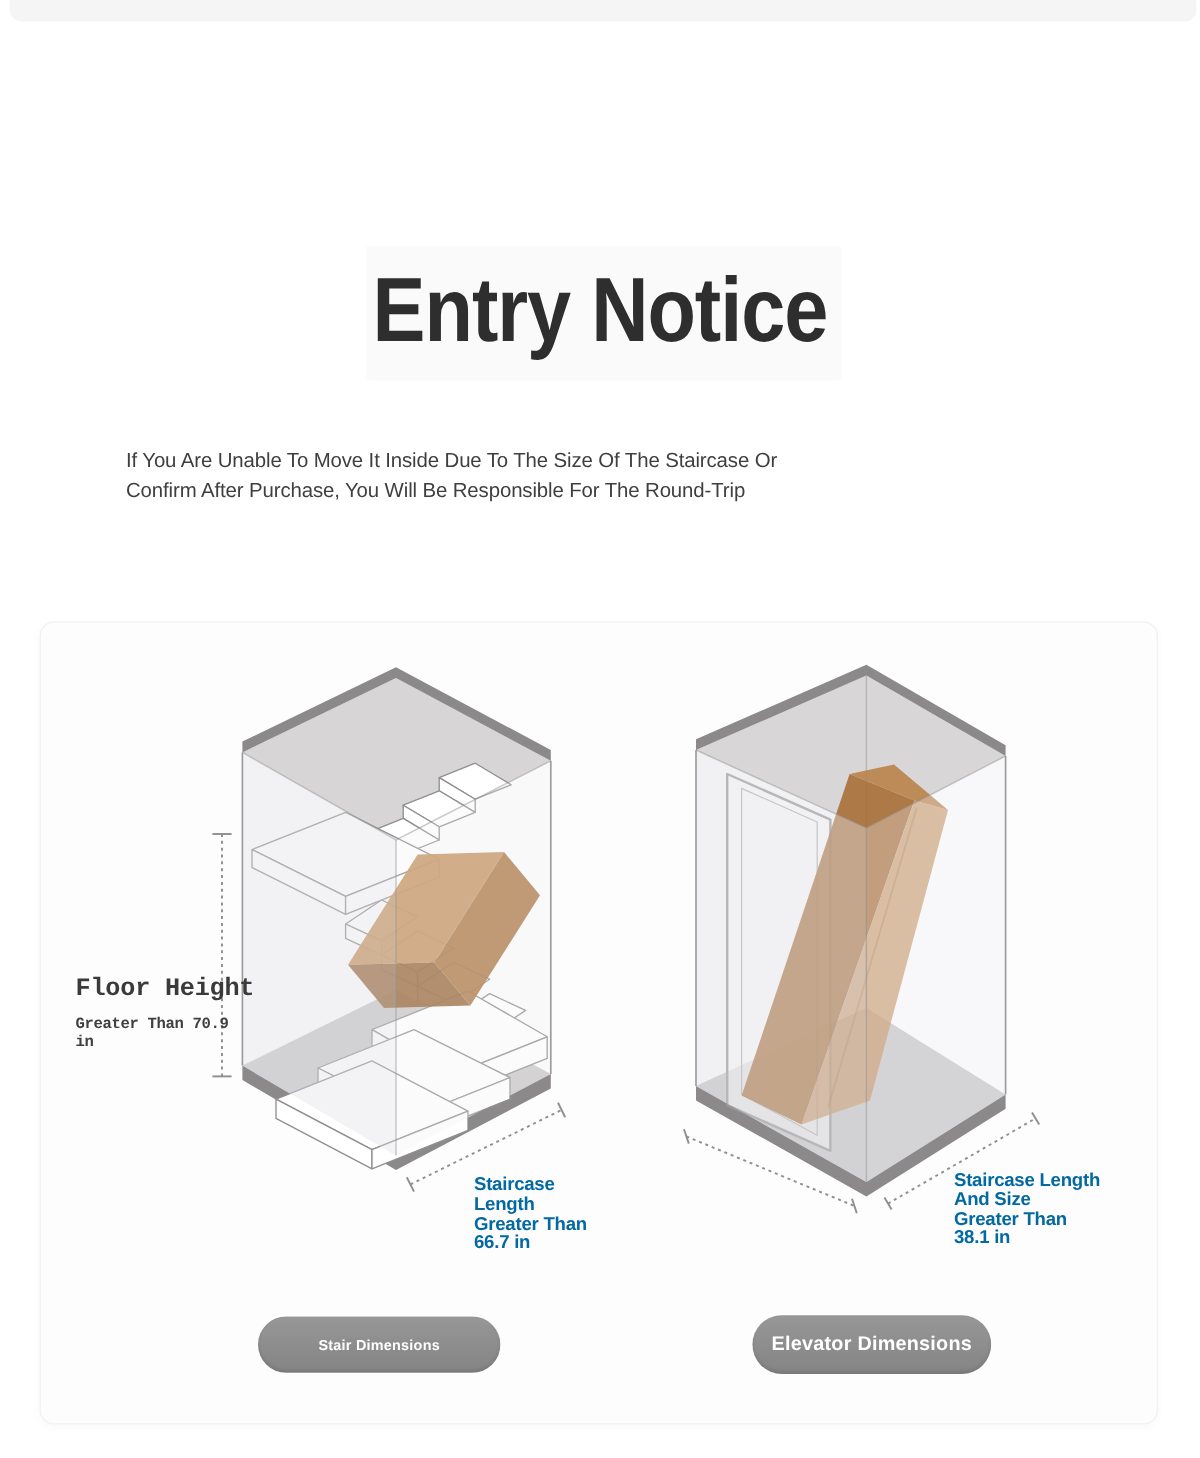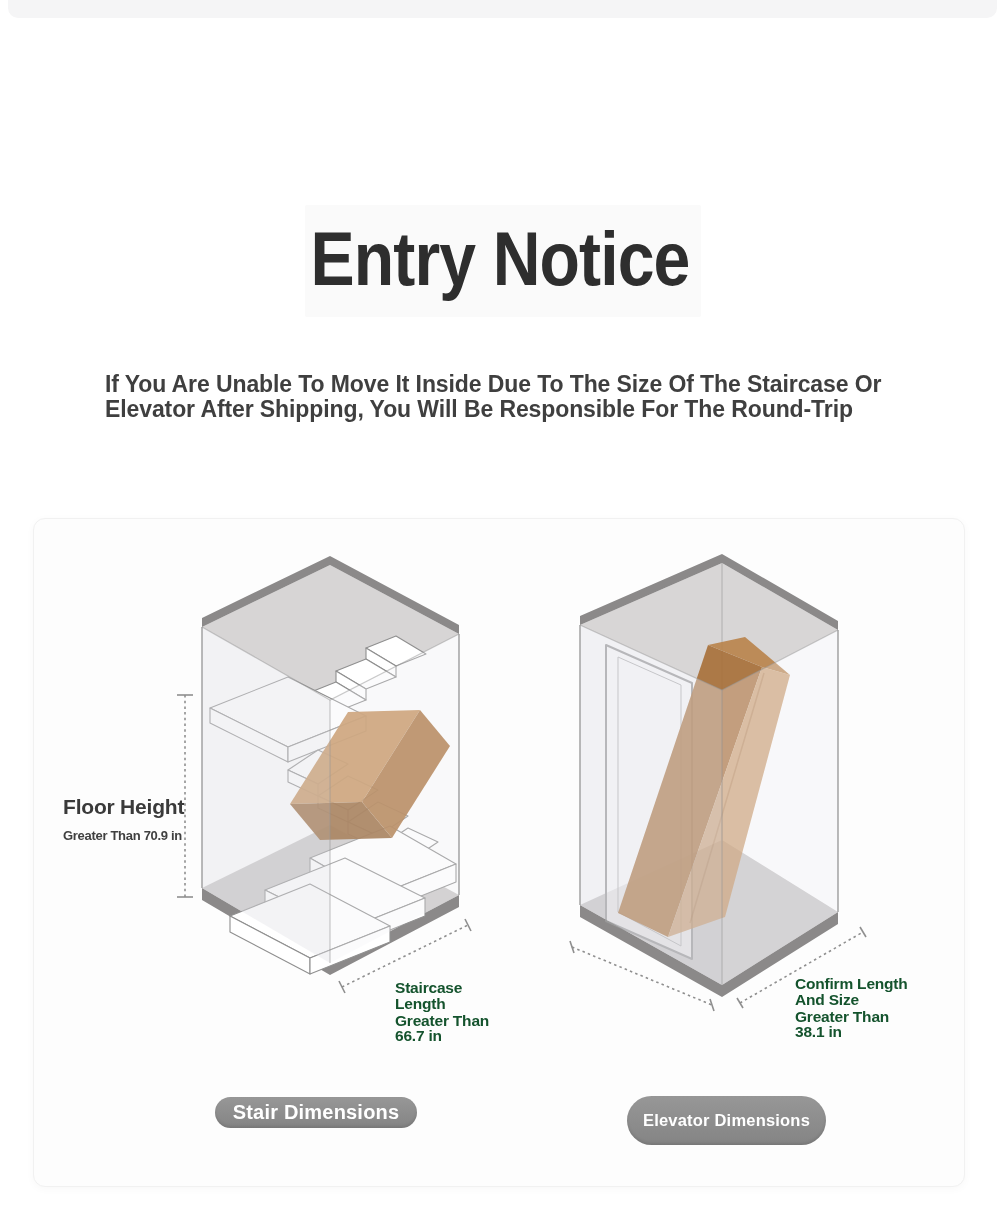--- a/index.html
+++ b/index.html
@@ -18,21 +18,21 @@
     background:#fafafa;border-radius:2px;
   }
   #page-title{
     position:absolute;left:0;top:221px;width:1000px;text-align:center;
     font-size:76px;font-weight:700;color:#2e2e2e;line-height:76px;
     transform:scaleX(.87);transform-origin:50% 50%;letter-spacing:-1px;
     white-space:nowrap;
   }
   #notice{
     position:absolute;left:105px;top:372px;width:800px;
-    color:#3f3f3f;font-size:23px;font-weight:700;line-height:24.6px;
+    color:#3f3f3f;font-size:17px;font-weight:400;line-height:24.6px;
     letter-spacing:-0.1px;
   }
   #notice .line{white-space:nowrap;}
   
   #illustration-panel{
     position:absolute;left:33px;top:518px;width:930px;height:667px;
     background:#fdfdfd;border:1px solid #f1f1f1;border-radius:12px;
     box-shadow:0 2px 8px rgba(0,0,0,0.03);
   }
   svg{position:absolute;overflow:visible;}
@@ -40,50 +40,50 @@
   #elevator-svg{left:540px;top:545px;}
   .step{fill:#ffffff;stroke:#8f8f8f;stroke-width:1.1;stroke-linejoin:round;}
   .edge{stroke:#9c9c9c;stroke-width:1.4;fill:none;}
   .edge-faint{stroke:rgba(150,150,150,.5);stroke-width:1.2;fill:none;}
   .dash{stroke:#8f8f8f;stroke-width:1.6;fill:none;stroke-dasharray:2.5 3.2;}
   .tick{stroke:#8f8f8f;stroke-width:1.6;fill:none;}
   .cardboard-light{fill:var(--cardboard-light,#c28c55);}
   .cardboard-dark{fill:var(--cardboard-dark,#a86f38);}
   
   .lbl{position:absolute;color:#3a3a3a;}
-  #floor-height-label{left:63px;top:795px;width:150px;}
+  #floor-height-label{left:63px;top:813px;width:150px;font-family:Liberation Mono, monospace;}
   #floor-height-label .big{font-size:21px;font-weight:700;letter-spacing:-0.2px;line-height:24px;}
   #floor-height-label .small{font-size:13px;font-weight:600;letter-spacing:-0.3px;margin-top:9px;color:#404040;}
-  .dim-label{font-size:15.5px;font-weight:600;line-height:15.5px;letter-spacing:-0.2px;color:#14532d;}
+  .dim-label{font-size:15.5px;font-weight:600;line-height:15.5px;letter-spacing:-0.2px;color:#0369a1;}
   #staircase-length-label{left:395px;top:980px;}
   #elevator-size-label{left:795px;top:976px;}
   .dim-label .pair{margin-bottom:1.5px;}
   
   .pill-btn{
     position:absolute;display:flex;align-items:center;justify-content:center;
     background:linear-gradient(180deg,#979797,#848484);
     background-color:var(--button-gray,#8e8e8e);
     color:#ffffff;border:none;border-radius:25px;cursor:pointer;
     font-family:"Liberation Sans",sans-serif;font-weight:700;letter-spacing:0.2px;
     box-shadow:inset 0 -2px 3px rgba(0,0,0,0.10);
   }
-  #stair-dim-btn{left:215px;top:1097px;width:202px;height:31px;font-size:20px;}
+  #stair-dim-btn{left:215px;top:1097px;width:202px;height:47px;font-size:12px;}
   #elevator-dim-btn{left:627px;top:1096px;width:199px;height:49px;font-size:16.5px;text-align:center;}
 </style>
 </head>
 <body>
 
 <div id="top-strip"></div>
 
 <div id="title-backdrop"></div>
 <div id="page-title">Entry Notice</div>
 
 <div id="notice">
   <div class="line">If You Are Unable To Move It Inside Due To The Size Of The Staircase Or</div>
-  <div class="line">Elevator After Shipping, You Will Be Responsible For The Round-Trip</div>
+  <div class="line">Confirm After Purchase, You Will Be Responsible For The Round-Trip</div>
 </div>
 
 <div id="illustration-panel"></div>
 
 <svg id="staircase-svg" width="440" height="470" viewBox="0 0 440 470">
   <g>
     <polygon points="142,87 270,25 399,94 270,160" fill="#d7d5d5"></polygon>
     <polygon points="142,87 270,25 399,94 399,85 270,16 142,78" fill="#8b8989"></polygon>
     <polygon points="142,348 270,285 399,355 270,423" fill="#c9c7c7"></polygon>
     <polygon points="142,348 270,423 399,355 399,367 270,435 142,360" fill="#8b8989"></polygon>
@@ -196,21 +196,21 @@
     <div>Length</div>
   </div>
   <div class="pair">
     <div>Greater Than</div>
     <div>66.7 in</div>
   </div>
 </div>
 
 <div id="elevator-size-label" class="lbl dim-label">
   <div class="pair">
-    <div>Confirm Length</div>
+    <div>Staircase Length</div>
     <div>And Size</div>
   </div>
   <div class="pair">
     <div>Greater Than</div>
     <div>38.1 in</div>
   </div>
 </div>
 
 <button id="stair-dim-btn" class="pill-btn">Stair Dimensions</button>
 <button id="elevator-dim-btn" class="pill-btn">Elevator Dimensions</button>

